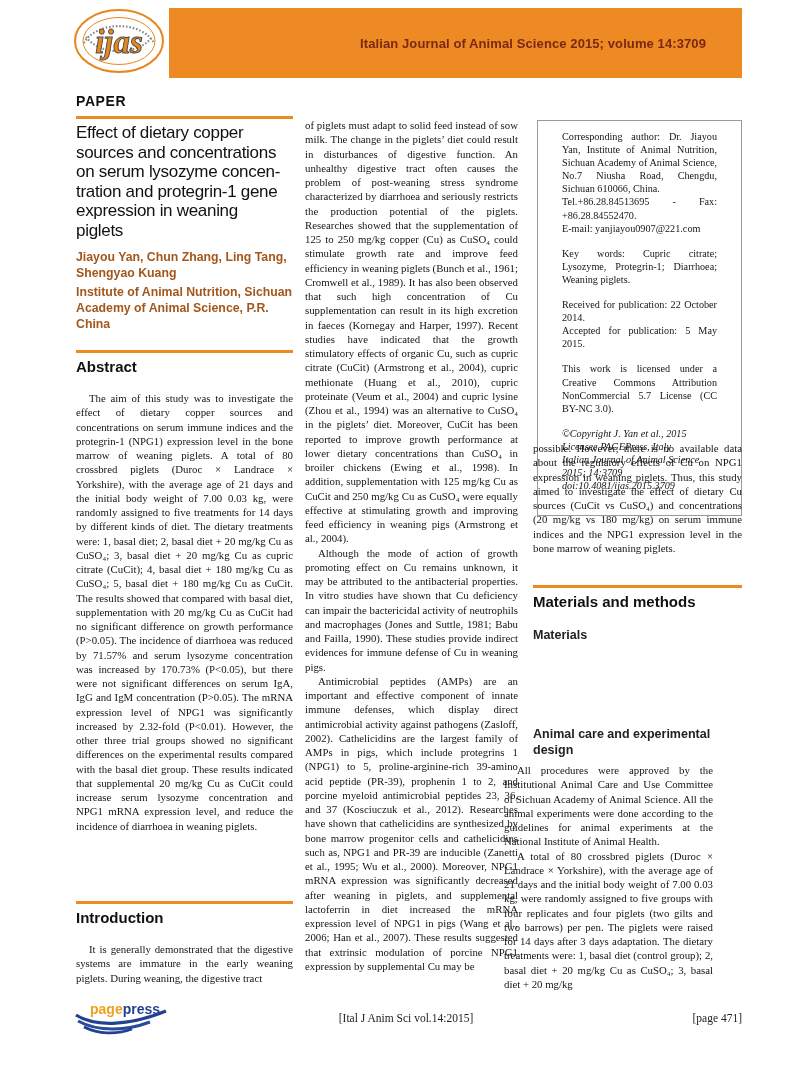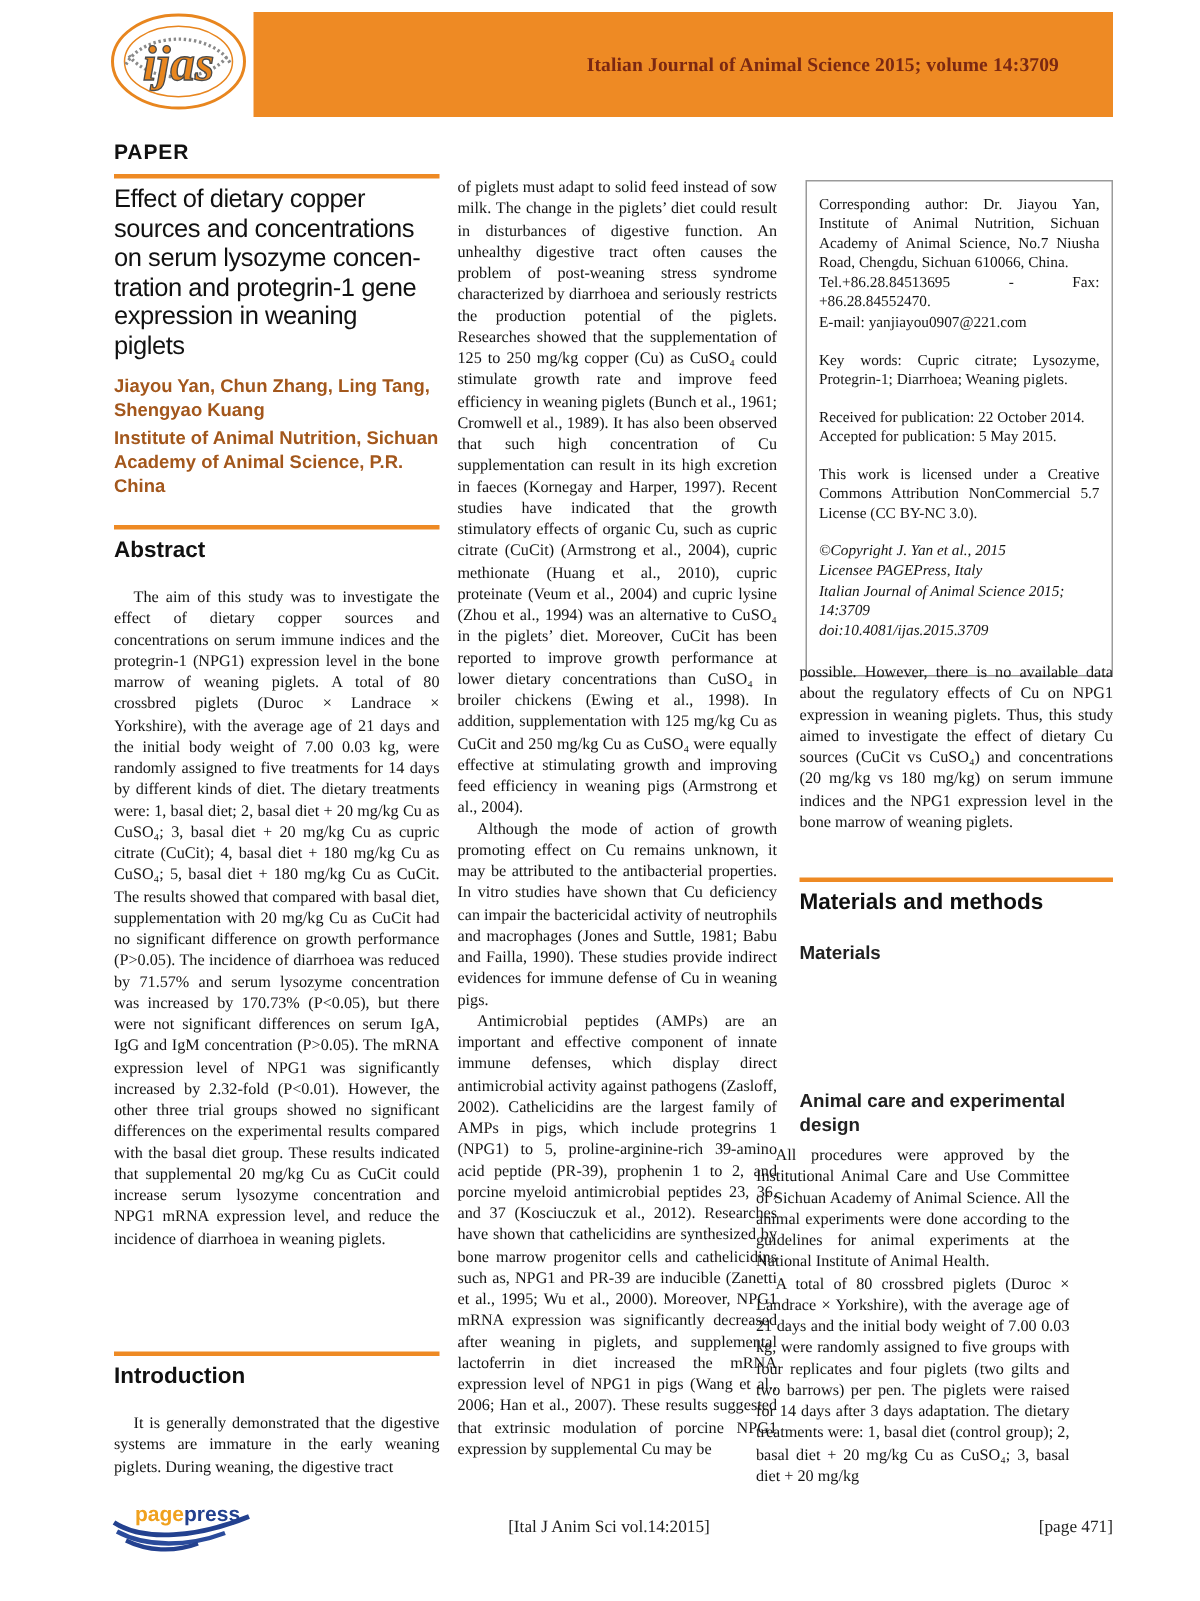--- a/index.html
+++ b/index.html
@@ -3,21 +3,21 @@
 <meta charset="utf-8">
 <style>
   html,body{margin:0;padding:0;background:#ffffff;}
   .page{position:relative;width:800px;height:1067px;background:#fff;overflow:hidden;
         font-family:"Liberation Serif","DejaVu Serif",serif;color:#141414;}
   .sans{font-family:"Liberation Sans","DejaVu Sans",sans-serif;}
 
   
   .band{position:absolute;left:70px;top:8px;width:672px;height:70px;background:#EE8A24;
         display:flex;align-items:center;justify-content:flex-end;padding-right:36px;box-sizing:border-box;}
-  .journal-line{font-family:Liberation Serif, serif;font-weight:bold;
+  .journal-line{font-family:Liberation Sans, sans-serif;font-weight:bold;
         font-size:13px;color:#7B2812;letter-spacing:0.1px;}
   .logo-box{position:absolute;left:68px;top:7px;width:101px;height:74px;background:#fff;
         display:flex;align-items:flex-start;justify-content:center;}
 
   .kicker{position:absolute;left:76px;top:93px;font-weight:bold;font-size:14px;letter-spacing:.6px;color:#111;}
 
   .rule{position:absolute;height:3px;background:#EE8A24;}
 
   .title{position:absolute;left:76px;top:123px;width:226px;font-weight:normal;font-size:17px;
         line-height:19.5px;letter-spacing:-0.3px;color:#111;white-space:pre-line;}
@@ -32,21 +32,21 @@
   .body-text{font-size:10.8px;line-height:14.25px;text-align:justify;color:#141414;}
   .body-text p{margin:0;}
   .indent{text-indent:13px;}
 
   .abstract-p{position:absolute;left:76px;top:391px;width:217px;height:458px;overflow:hidden;}
   .intro-p{position:absolute;left:76px;top:942px;width:217px;height:50px;overflow:hidden;}
 
   .col2{position:absolute;left:305px;top:118px;width:213px;height:862px;overflow:hidden;}
 
   .infobox{position:absolute;left:537px;top:120px;width:205px;box-sizing:border-box;
-        border:1px solid #9a9a9a;padding:9px 8px;font-size:10.2px;line-height:13.1px;text-align:justify;}
+        border:1px solid #9a9a9a;padding:9px 24px;font-size:10.2px;line-height:13.1px;text-align:justify;}
   .infobox .grp{margin-bottom:12px;}
   .infobox .grp:last-child{margin-bottom:14px;}
   .copyright{font-style:italic;white-space:pre-line;text-align:left;}
 
   .col3-lead{position:absolute;left:533px;top:441px;width:209px;height:122px;overflow:hidden;}
   .materials-p{position:absolute;left:533px;top:646px;width:209px;height:76px;overflow:hidden;}
   .animal-wrap{position:absolute;left:504px;top:763px;width:209px;height:238px;overflow:hidden;}
 
   
   .footer-center{position:absolute;left:70px;top:1012px;width:672px;text-align:center;font-size:11.5px;color:#222;}

